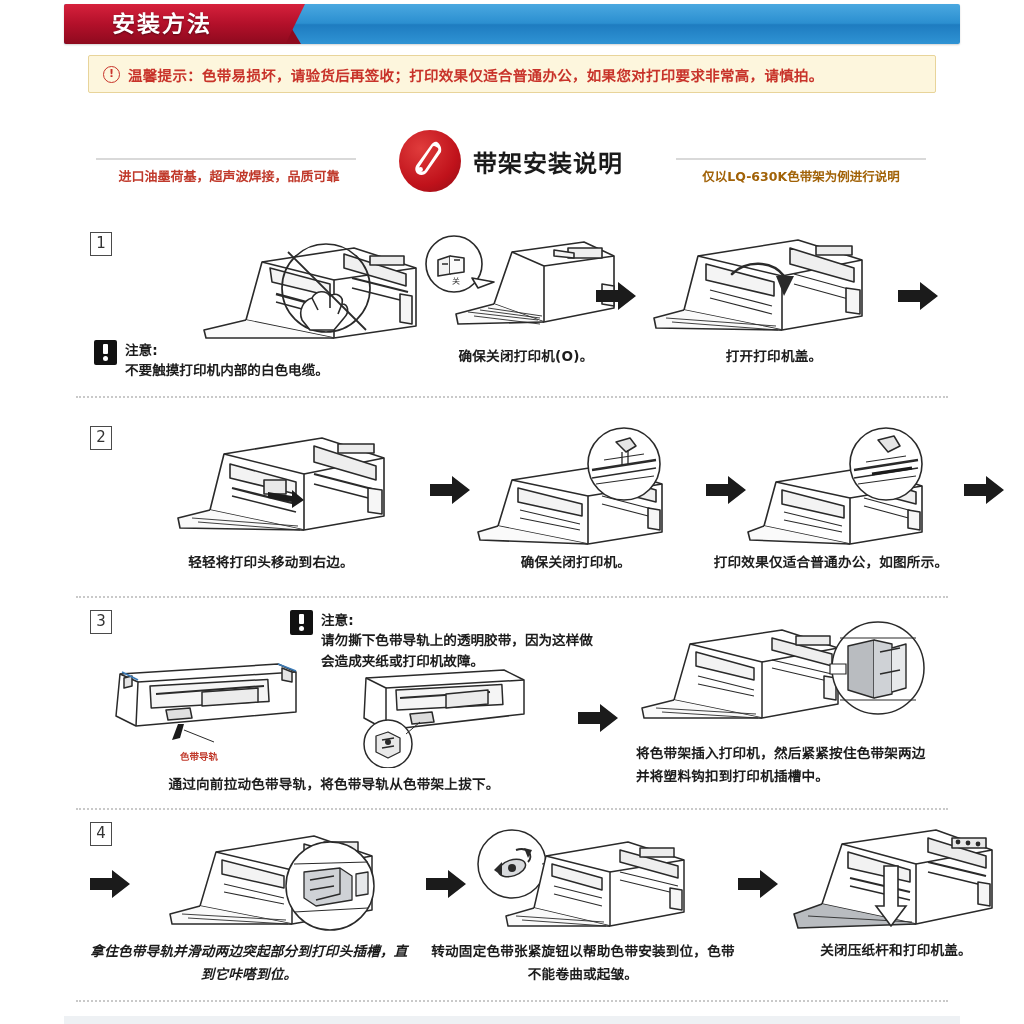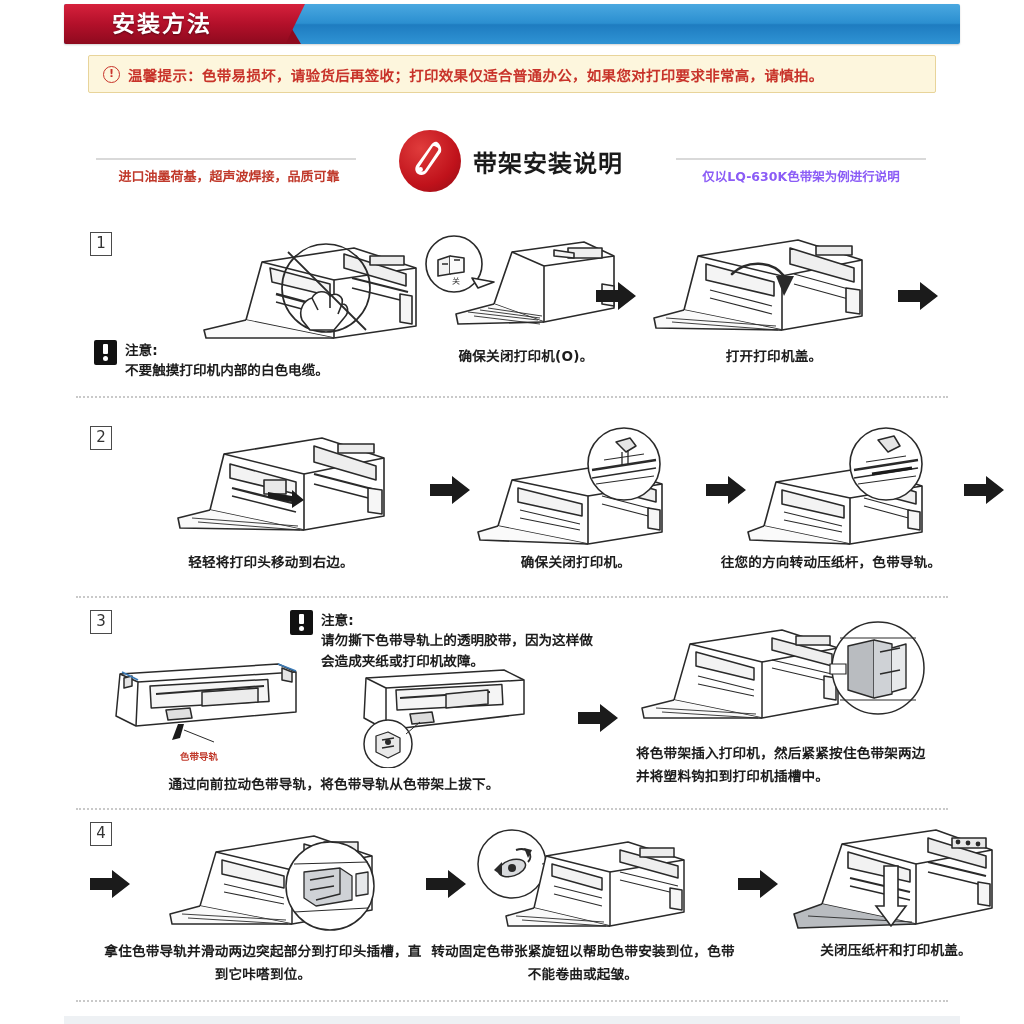--- a/index.html
+++ b/index.html
@@ -65,21 +65,21 @@
     position:absolute;left:88px;top:128px;width:846px;height:72px;
   }
   .sec-rule-l{position:absolute;left:8px;top:30px;width:260px;height:2px;background:#d9d9d9;}
   .sec-rule-r{position:absolute;right:8px;top:30px;width:250px;height:2px;background:#d9d9d9;}
   .sec-sub-l{
     position:absolute;left:8px;top:38px;width:266px;text-align:center;
     color:#c0392b;font-size:13px;font-weight:bold;white-space:nowrap;
   }
   .sec-sub-r{
     position:absolute;right:0px;top:38px;width:266px;text-align:center;
-    color:#8b5cf6;font-size:12.5px;font-weight:bold;white-space:nowrap;
+    color:#a16207;font-size:12.5px;font-weight:bold;white-space:nowrap;
   }
   .sec-center{
     position:absolute;left:0;right:0;top:2px;
     display:flex;align-items:center;justify-content:center;gap:12px;
   }
   .logo-badge{
     width:62px;height:62px;border-radius:50%;
     background:radial-gradient(circle at 35% 30%,#e03c3c 0%,#c0121b 62%,#8f0d15 100%);
     position:relative;flex:0 0 auto;
   }
@@ -361,21 +361,21 @@
           <path d="M108 44 L172 34" stroke-width="2.4"></path>
           <path d="M108 52 L172 42"></path>
           <path d="M132 14 L148 10 L154 20 L142 26 Z" fill="#e5e5e5"></path>
           <path d="M120 36 L160 30" stroke-width="1.1"></path>
           <path d="M112 58 L170 50" stroke-width="1.1"></path>
           <path d="M126 48 L166 42" stroke-width="3" stroke="#1b1b1b"></path>
         </g>
       </svg>
     </div>
 
-    <div class="cap center" style="left:600px;top:146px;width:310px;">往您的方向转动压纸杆，色带导轨。</div>
+    <div class="cap center" style="left:600px;top:146px;width:310px;">打印效果仅适合普通办公，如图所示。</div>
 
     <div class="arrow" style="left:886px;top:68px;">
       <svg width="44" height="32" viewBox="0 0 44 32">
           <path d="M2 10 L24 10 L24 2 L42 16 L24 30 L24 22 L2 22 Z" fill="#1b1b1b"></path>
         </svg>
     </div>
   </div>
 
   <div class="step-sep" style="top:596px;"></div>
 
@@ -504,21 +504,21 @@
           <path d="M130 36 L204 34" stroke-width="1.1"></path>
           <path d="M130 84 L204 80" stroke-width="1.1"></path>
           <path d="M140 44 L176 40 L188 48 L188 72 L152 78 L140 70 Z" fill="#cfd2d6"></path>
           <path d="M176 40 L176 66 L152 72"></path>
           <path d="M146 52 L170 48 M146 62 L170 58"></path>
           <path d="M192 46 L204 44 L204 66 L192 68 Z" fill="#e6e8ea"></path>
         </g>
       </svg>
     </div>
 
-    <div class="cap center" style="left:22px;top:122px;width:330px;line-height:1.7;">拿住色带导轨并滑动两边突起部分到打印头插槽，直到它咔嗒到位。</div>
+    <div class="cap center" style="left:8px;top:122px;width:330px;line-height:1.7;font-style:italic;">拿住色带导轨并滑动两边突起部分到打印头插槽，直到它咔嗒到位。</div>
 
     <div class="arrow" style="left:348px;top:50px;">
       <svg width="44" height="32" viewBox="0 0 44 32">
           <path d="M2 10 L24 10 L24 2 L42 16 L24 30 L24 22 L2 22 Z" fill="#1b1b1b"></path>
         </svg>
     </div>
 
     <div class="fig" style="left:396px;top:10px;">
       <svg width="230" height="116" viewBox="0 0 230 116">
         <g fill="none" stroke="#2a2a2a" stroke-width="1.5" stroke-linejoin="round">

